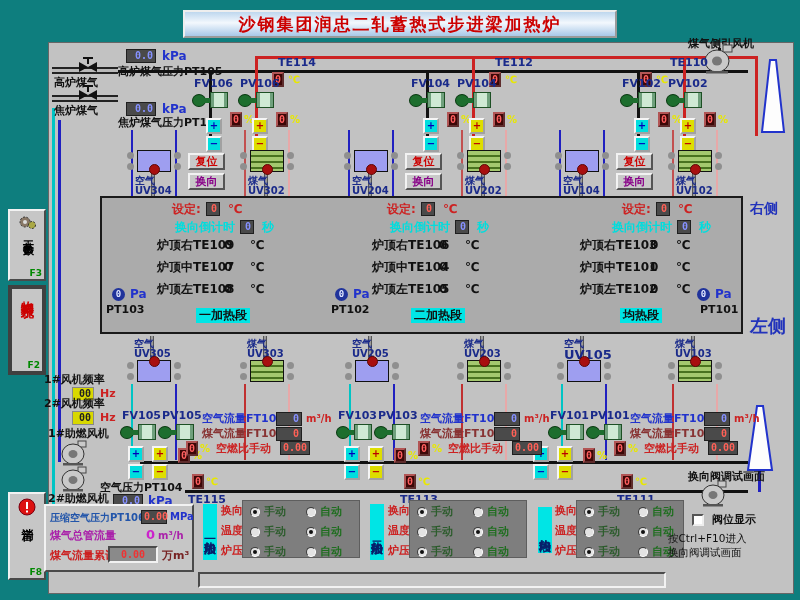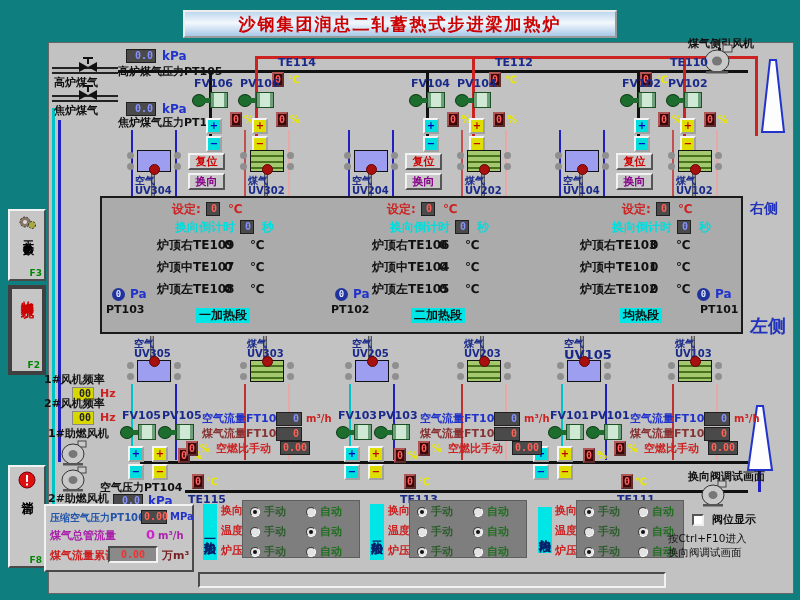--- a/index.html
+++ b/index.html
@@ -124,21 +124,21 @@
           <circle cx="15" cy="11" r="3.5" fill="#aaa844" stroke="#333" stroke-dasharray="2 1.5"></circle>
         </svg>
       </div>
 <div class="vlabel" style="font-size:11px">工艺参数</div>
 <div class="fkey">F3</div>
 </div>
 <div class="sbtn active" style="top:285px;height:90px">
 <div class="vlabel">物料系统</div>
 <div class="fkey">F2</div>
 </div>
-<div class="sbtn" style="top:465px;height:103px">
+<div class="sbtn" style="top:492px;height:88px">
 <div style="margin:4px auto 0;width:18px">
         <svg width="18" height="18">
           <circle cx="9" cy="9" r="8" fill="#dd1111" stroke="#770011"></circle>
           <rect x="8" y="4" width="2" height="7" fill="#fff"></rect>
           <rect x="8" y="12.5" width="2" height="2" fill="#fff"></rect>
         </svg>
       </div>
 <div class="vlabel">消音</div>
 <div class="fkey">F8</div>
 </div>

